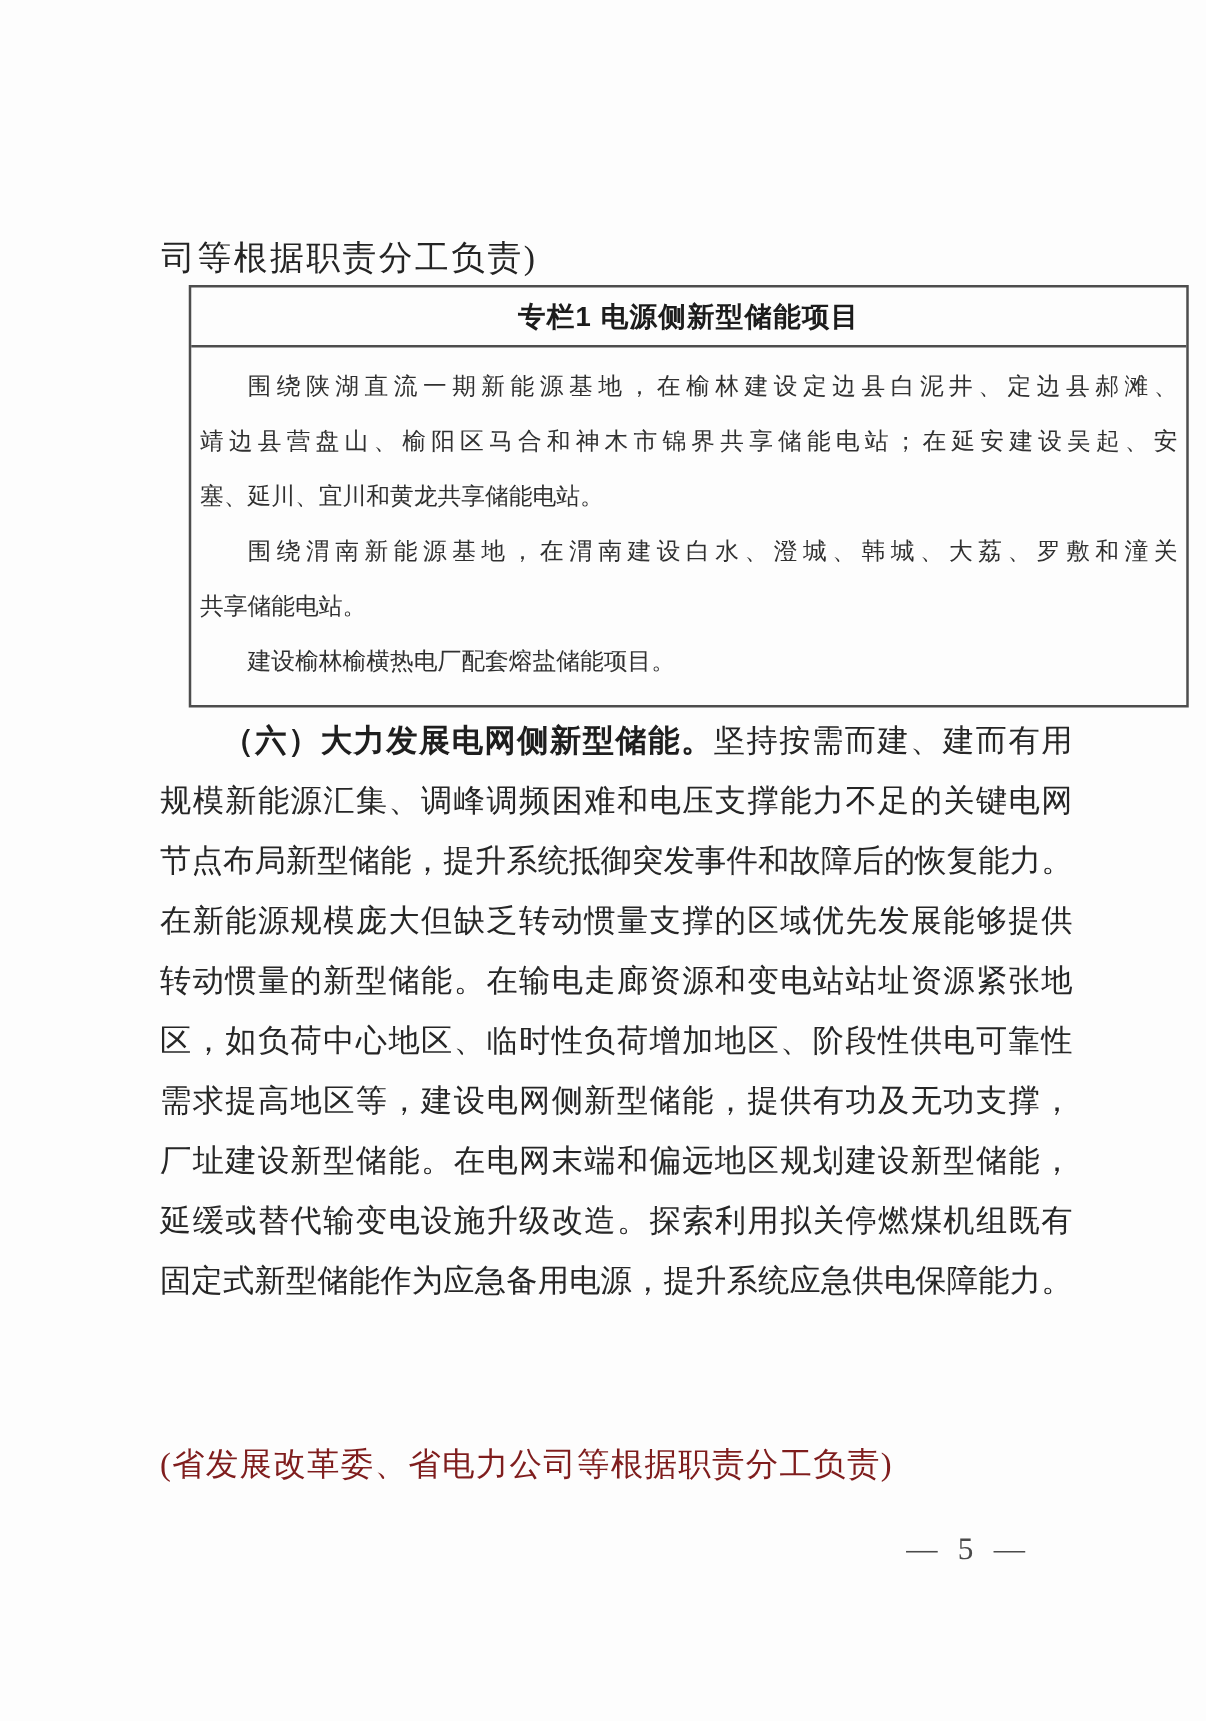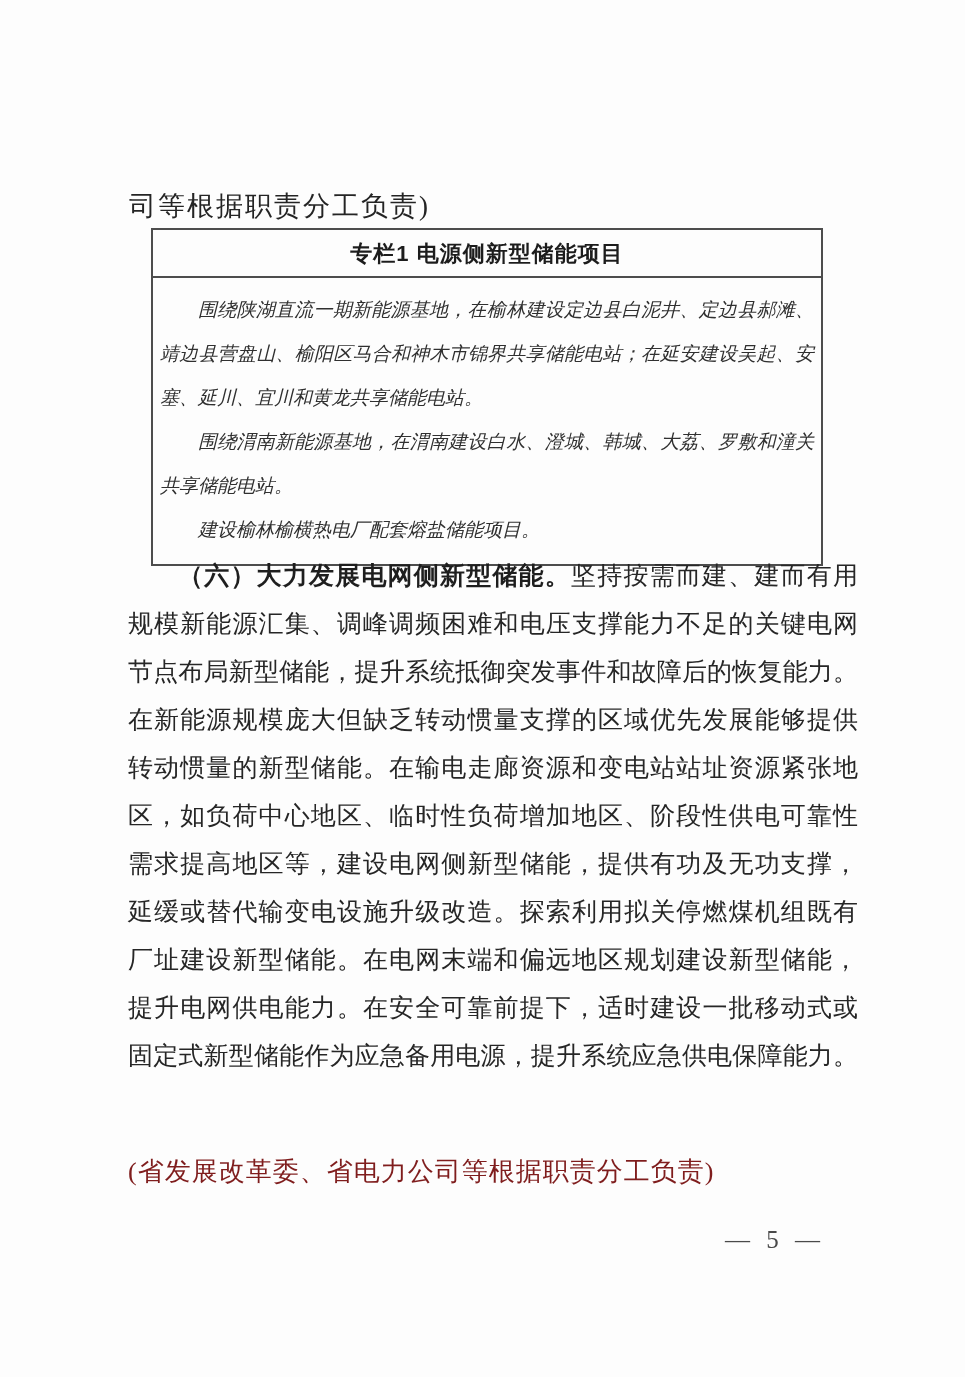--- a/index.html
+++ b/index.html
@@ -17,42 +17,42 @@
   
   .header-line {
     position:absolute; left:129px; top:188px;
     font-size:27px; line-height:36px; letter-spacing:2px;
     color:#242424;
     font-family:Liberation Serif, serif;
   }
 
   
   .callout-box {
-    position:absolute; left:151px; top:228px; width:672px;
+    position:absolute; left:151px; top:228px; width:800px;
     border:2px solid #4d4d4d;
   }
   .box-title {
     height:48px; line-height:48px;
     text-align:center;
     font-family:"Liberation Sans", sans-serif;
     font-weight:700; font-size:22px; color:#1c1c1c;
     border-bottom:2px solid #4d4d4d;
     letter-spacing:1px;
   }
   .box-body { padding:10px 7px 12px 7px; }
   .xline {
     font-size:19px; line-height:44px;
-    white-space:nowrap; color:#303030;font-style:italic;
+    white-space:nowrap; color:#303030;
   }
   .xline.just { text-align:justify; text-align-last:justify; }
   .xline.ind  { text-indent:38px; }
 
   
   .body-text {
-    position:absolute; left:128px; top:552px; width:730px;
+    position:absolute; left:128px; top:570px; width:730px;
   }
   .bline {
     font-size:25px; line-height:48px;
     white-space:nowrap; color:#262626;
   }
   .bline.just { text-align:justify; text-align-last:justify; }
   .bline.ind  { text-indent:50px; }
   .lead { font-weight:700; color:#1e1e1e; }
 
   
@@ -91,23 +91,22 @@
   <div class="body-text">
     <div class="bline just ind">
       <span class="lead">（六）大力发展电网侧新型储能。</span><span>坚持按需而建、建而有用</span>
     </div>
     <div class="bline just">规模新能源汇集、调峰调频困难和电压支撑能力不足的关键电网</div>
     <div class="bline just">节点布局新型储能，提升系统抵御突发事件和故障后的恢复能力。</div>
     <div class="bline just">在新能源规模庞大但缺乏转动惯量支撑的区域优先发展能够提供</div>
     <div class="bline just">转动惯量的新型储能。在输电走廊资源和变电站站址资源紧张地</div>
     <div class="bline just">区，如负荷中心地区、临时性负荷增加地区、阶段性供电可靠性</div>
     <div class="bline just">需求提高地区等，建设电网侧新型储能，提供有功及无功支撑，</div>
+    <div class="bline just">厂址建设新型储能。在电网末端和偏远地区规划建设新型储能，</div>
     <div class="bline just">延缓或替代输变电设施升级改造。探索利用拟关停燃煤机组既有</div>
-    <div class="bline just">厂址建设新型储能。在电网末端和偏远地区规划建设新型储能，</div>
-    <div class="bline just">提升电网供电能力。在安全可靠前提下，适时建设一批移动式或</div>
     <div class="bline just">固定式新型储能作为应急备用电源，提升系统应急供电保障能力。</div>
   </div>
 
   <div class="attribution">(省发展改革委、省电力公司等根据职责分工负责)</div>
 
   <div class="page-number">— 5 —</div>
 
 </div>
 
 </body></html>

